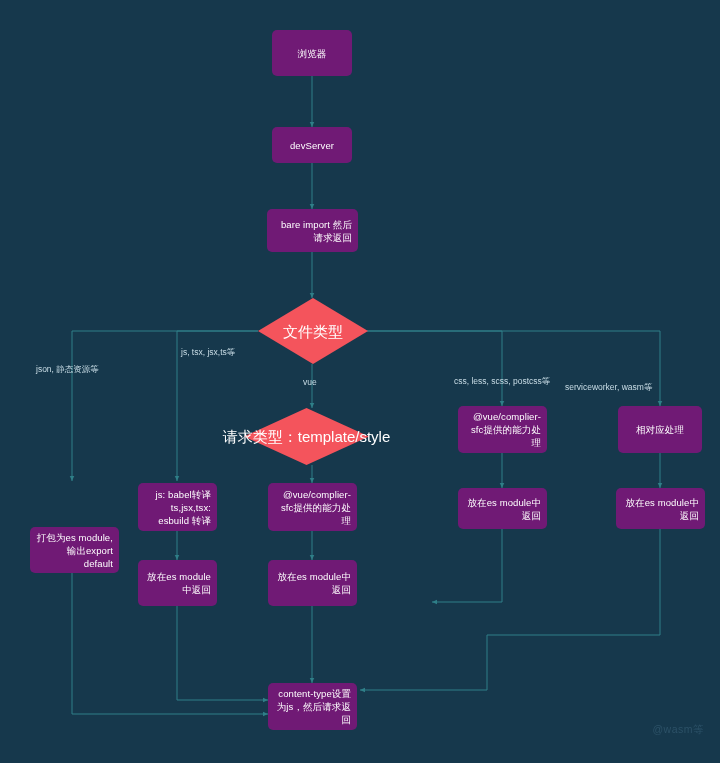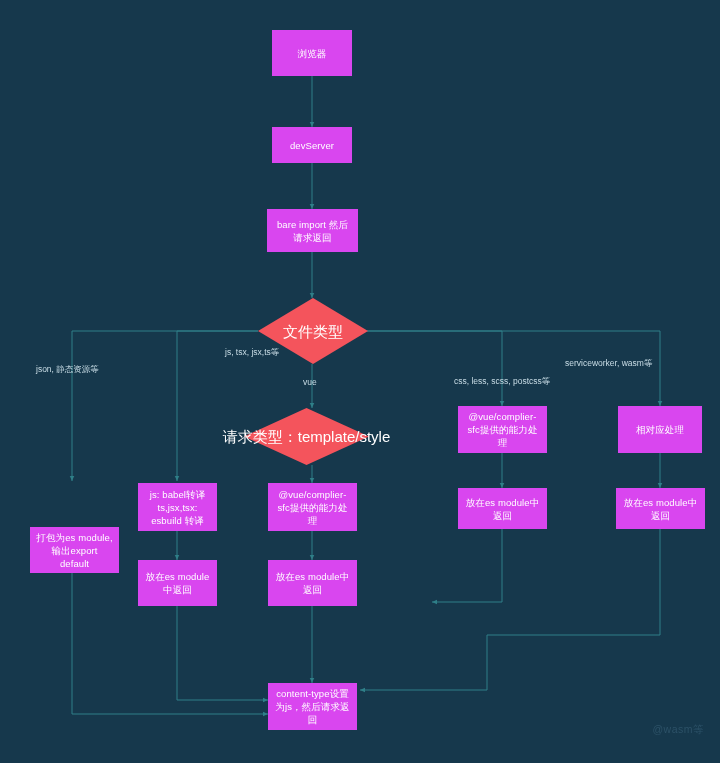--- a/index.html
+++ b/index.html
@@ -35,22 +35,23 @@
     font-size: 9.5px;
     line-height: 13px;
     letter-spacing: 0.1px;
     z-index: 3;
   }
   .node .lbl {
     padding: 0 6px;
     white-space: pre-line;
   }
   .rect {
-    background: #d946ef;
-    border-radius: 0;
+    background: #701a75;
+    border-radius: 5px;
+    text-align: right;
   }
   .diamond-wrap {
     position: absolute;
     z-index: 3;
   }
   .diamond-wrap svg {
     position: absolute;
     left: 0;
     top: 0;
   }
@@ -200,23 +201,23 @@
   <div class="node rect" style="left:616px; top:488px; width:89px; height:41px;">
     <span class="lbl">放在es module中返回</span>
   </div>
 
   <div class="node rect" style="left:268px; top:683px; width:89px; height:47px;">
     <span class="lbl">content-type设置为js，然后请求返回</span>
   </div>
 
   <div class="elabel" style="left:36px; top:364px;">json, 静态资源等</div>
 
-  <div class="elabel" style="left:181px; top:347px;margin-left:44px;">js, tsx, jsx,ts等</div>
+  <div class="elabel" style="left:181px; top:347px;">js, tsx, jsx,ts等</div>
 
   <div class="elabel" style="left:303px; top:377px;">vue</div>
 
   <div class="elabel" style="left:454px; top:376px;">css, less, scss, postcss等</div>
 
-  <div class="elabel" style="left:565px; top:358px;">serviceworker, wasm等</div>
+  <div class="elabel" style="left:565px; top:382px;">serviceworker, wasm等</div>
 
   <div class="watermark">@wasm等</div>
 
 </div>
 
 </body></html>

